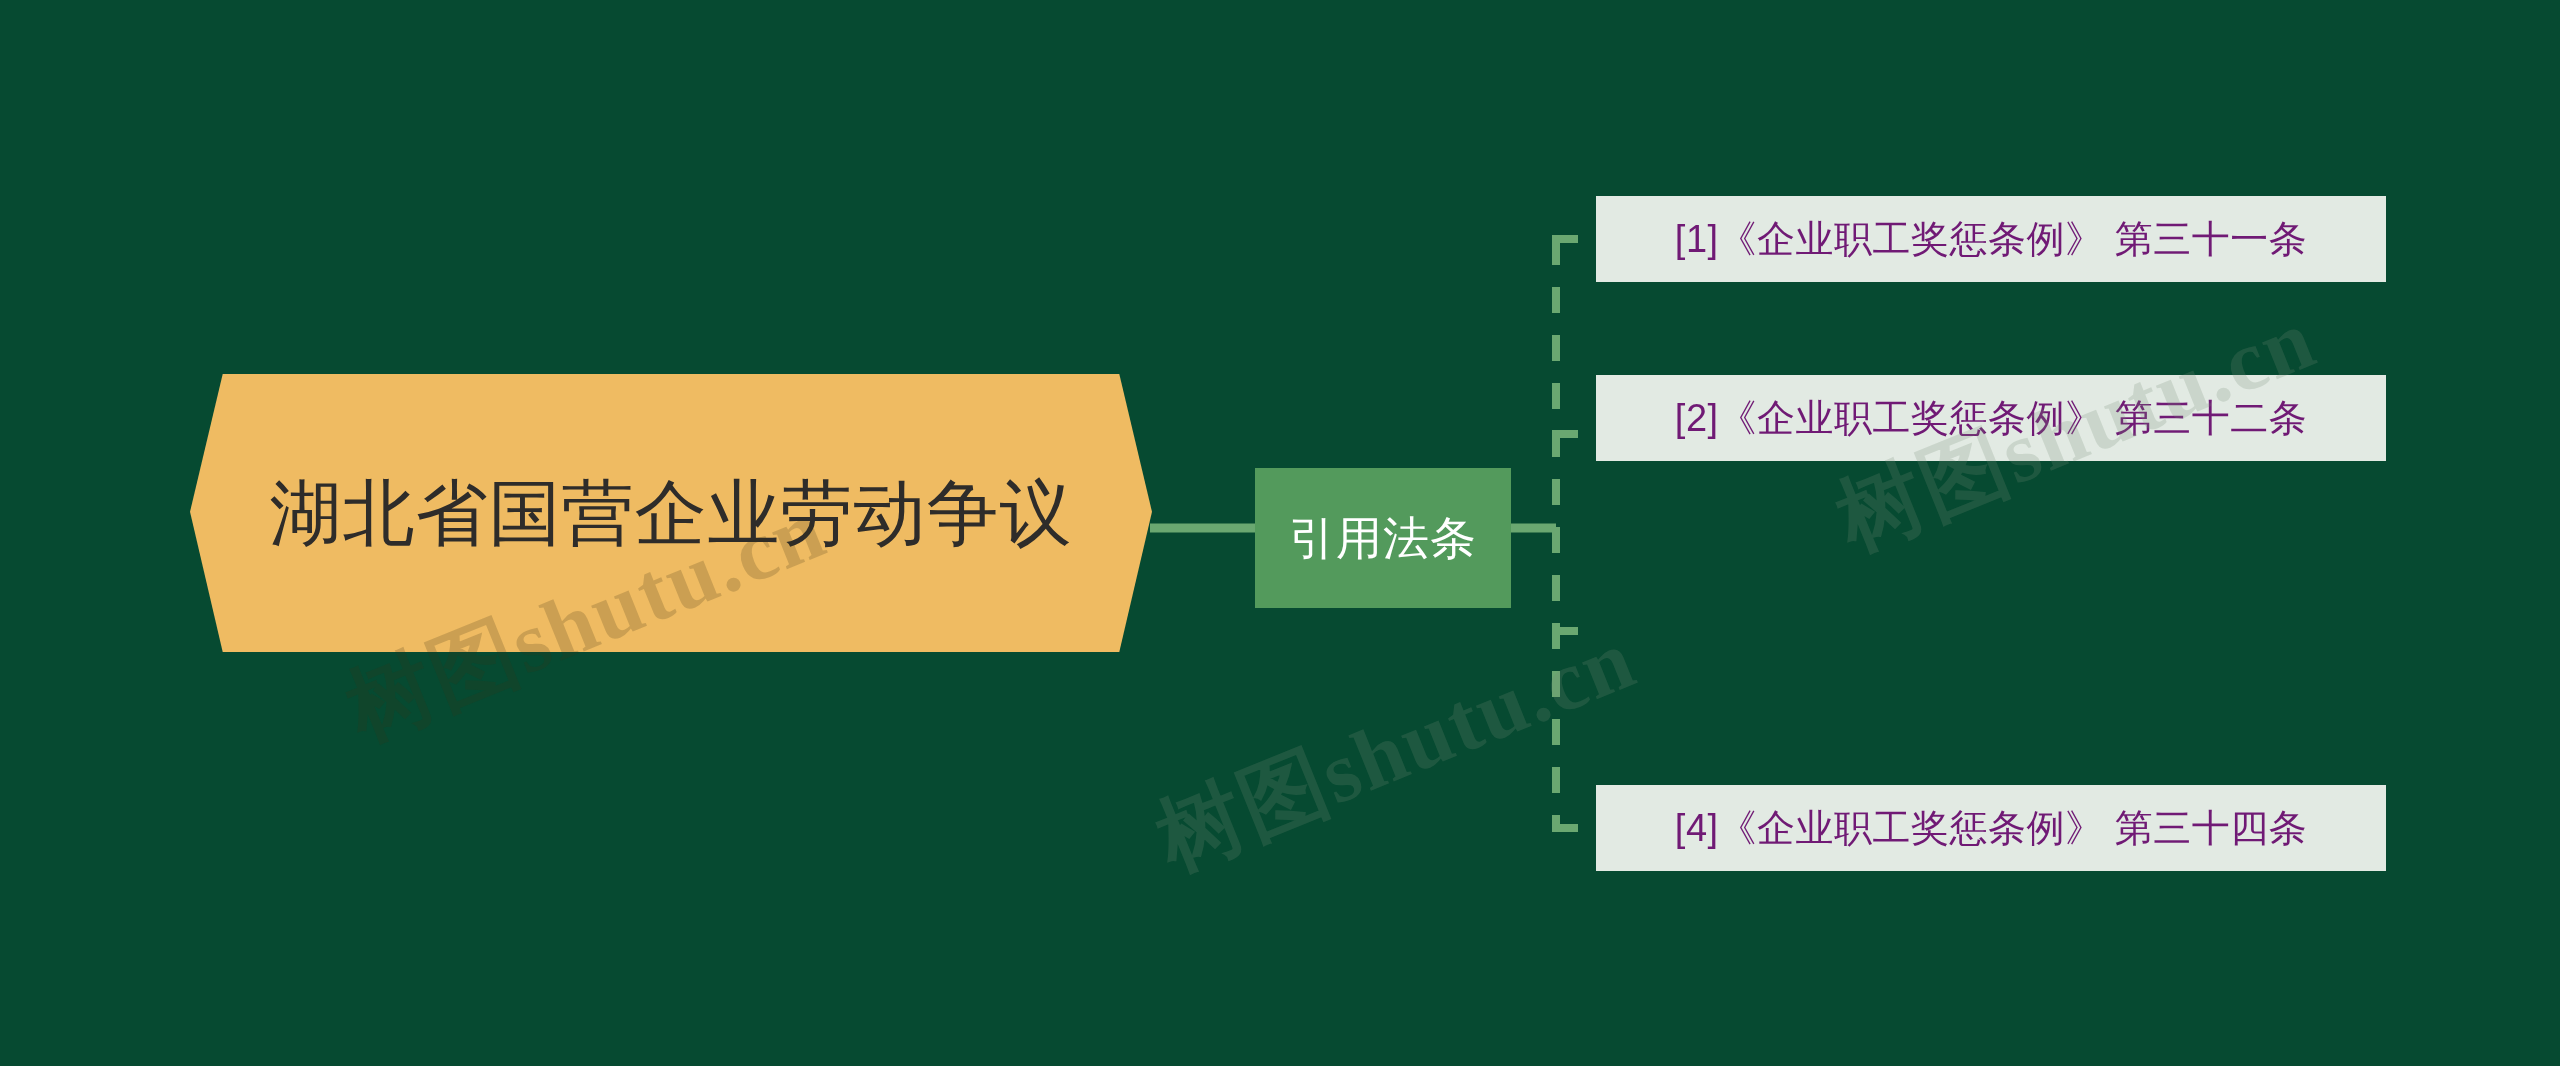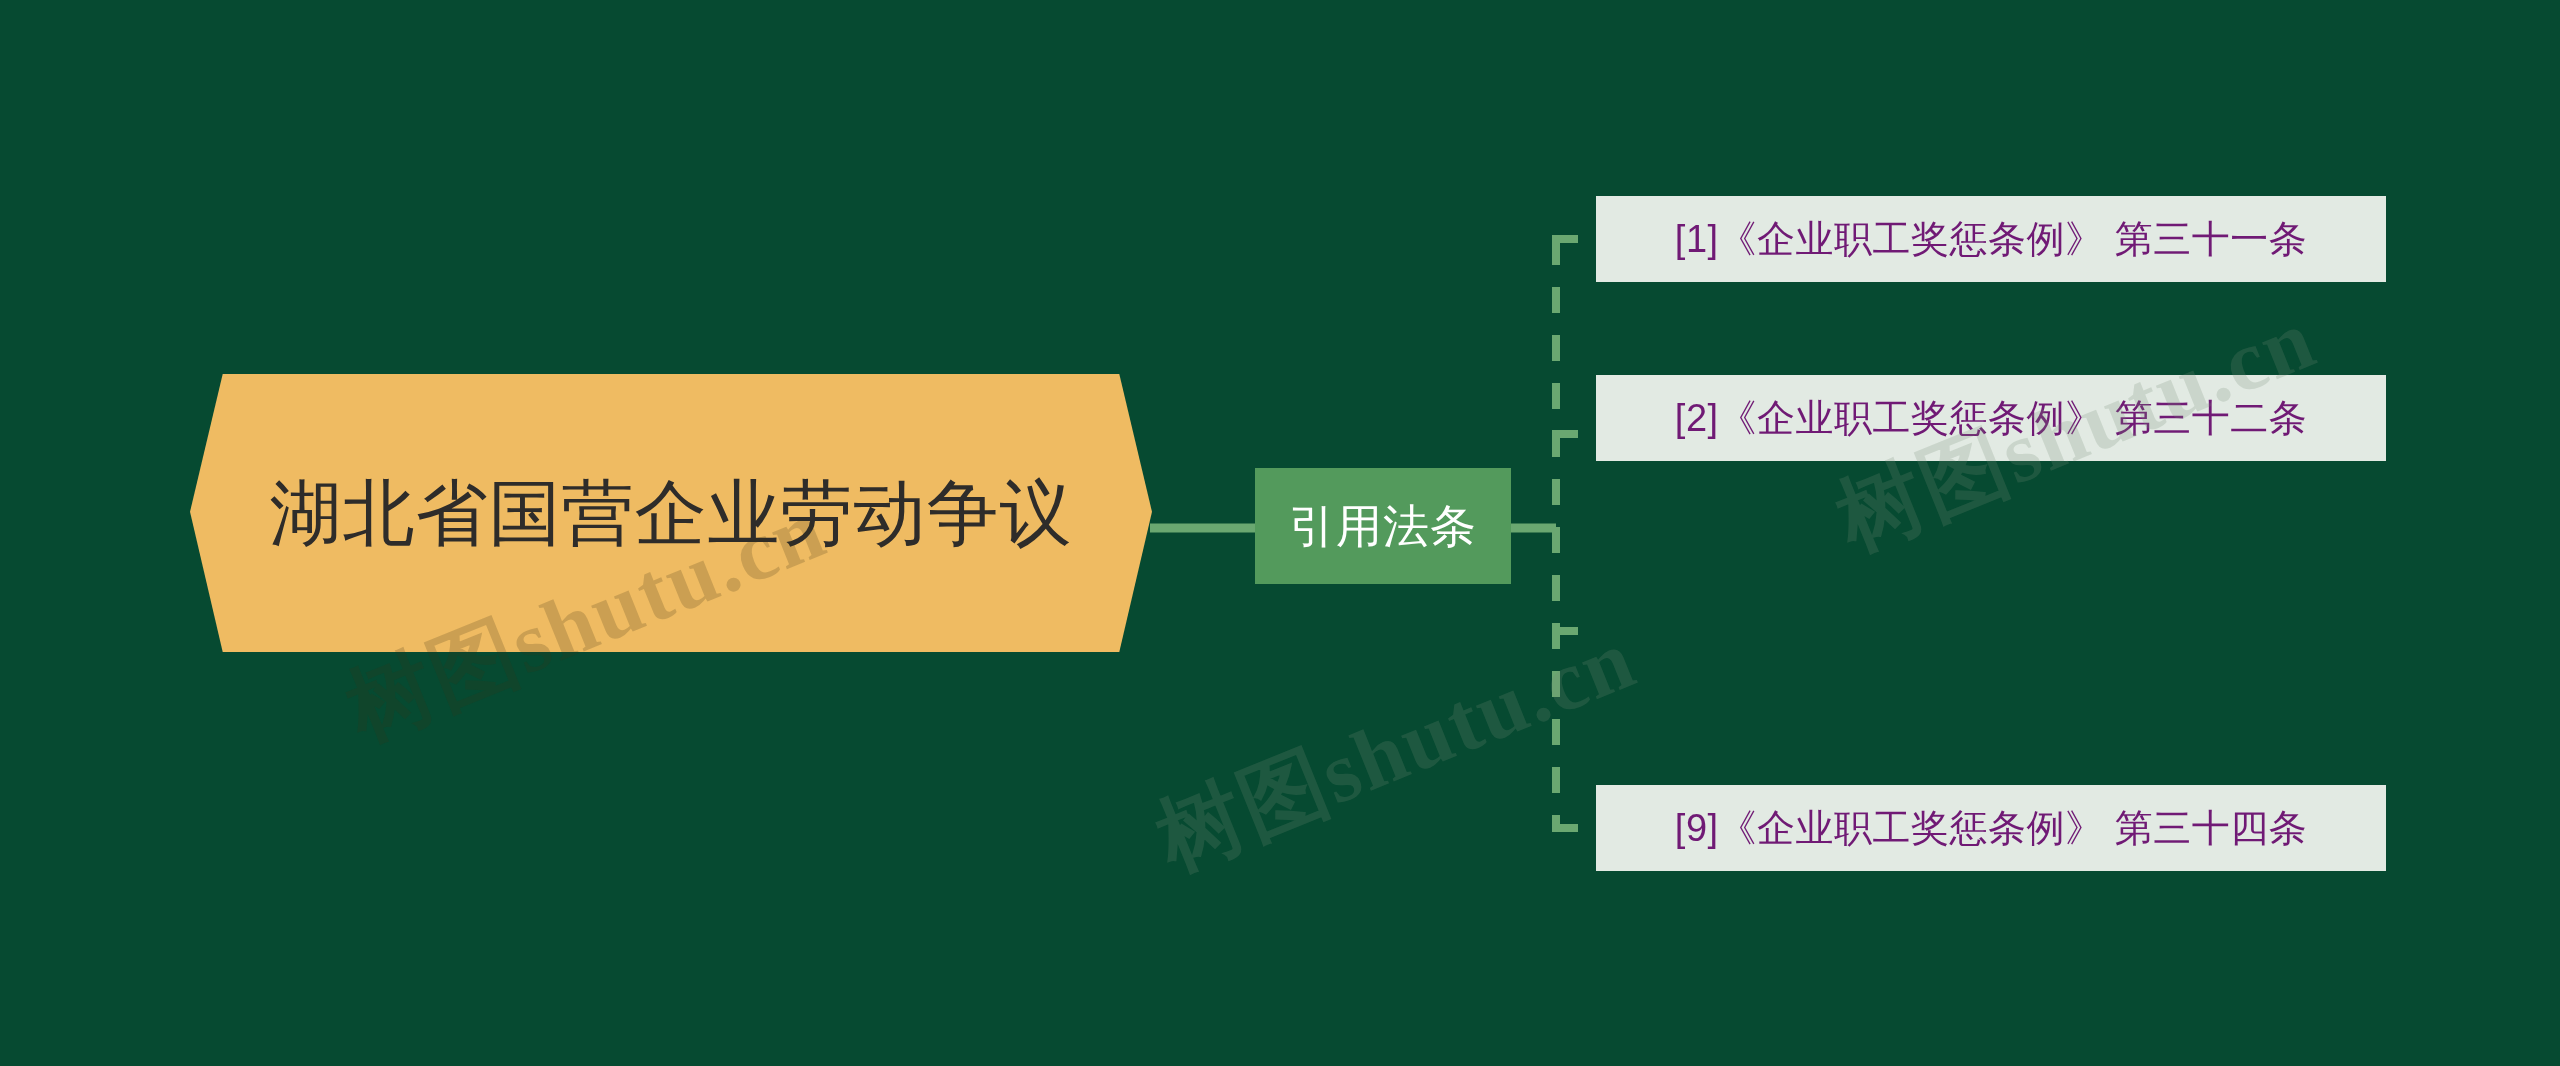--- a/index.html
+++ b/index.html
@@ -82,21 +82,21 @@
     z-index: 2;
   }
   #root-node .root-label .ln { display: block; }
 
   
   #branch-node {
     position: absolute;
     left: 1255px;
     top: 468px;
     width: 256px;
-    height: 116px;
+    height: 140px;
     background: #539a5c;
     z-index: 3;
     display: flex;
     align-items: center;
     justify-content: center;
   }
   #branch-node .branch-label {
     color: #ffffff;
     font-size: 46px;
     letter-spacing: 1px;
@@ -158,21 +158,21 @@
     <span class="branch-label">引用法条</span>
   </div>
 
   <div class="leaf-node" id="leaf-0">
     <span class="leaf-label">[1]《企业职工奖惩条例》 第三十一条</span>
   </div>
   <div class="leaf-node" id="leaf-1">
     <span class="leaf-label">[2]《企业职工奖惩条例》 第三十二条</span>
   </div>
   <div class="leaf-node" id="leaf-3">
-    <span class="leaf-label">[9]《企业职工奖惩条例》 第三十四条</span>
+    <span class="leaf-label">[4]《企业职工奖惩条例》 第三十四条</span>
   </div>
 
   <div class="wm-layer">
     <div class="wm dark" style="left:330px;  top:660px;  font-size:86px;">树图shutu.cn</div>
     <div class="wm light" style="left:1820px; top:470px;  font-size:86px;">树图shutu.cn</div>
     <div class="wm light" style="left:1140px; top:790px;  font-size:86px;">树图shutu.cn</div>
   </div>
 
 </div>
 

